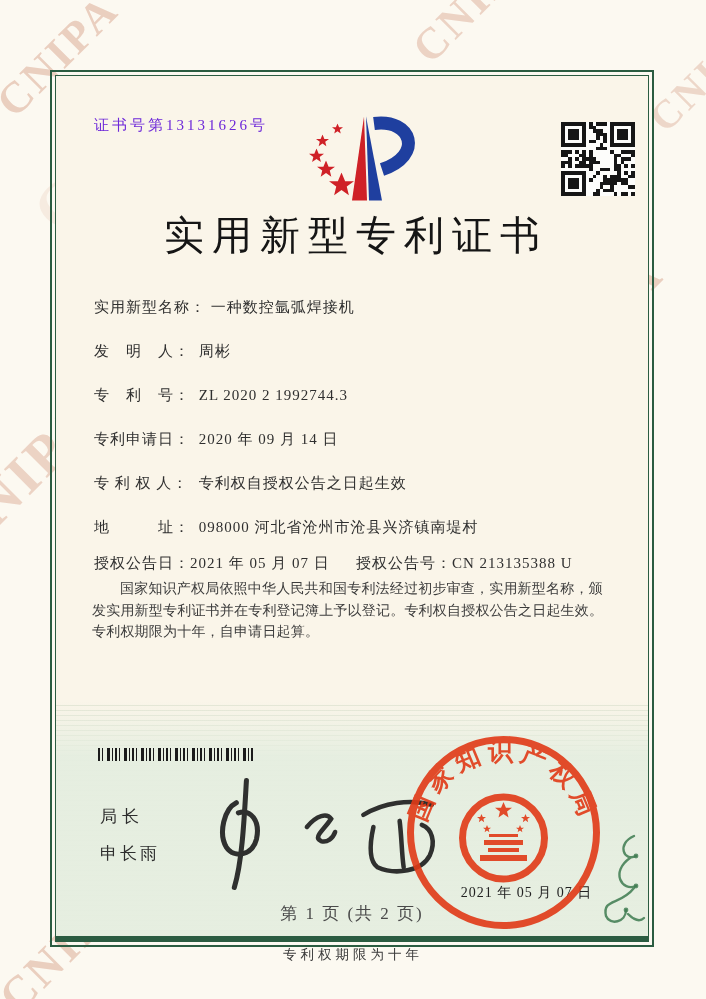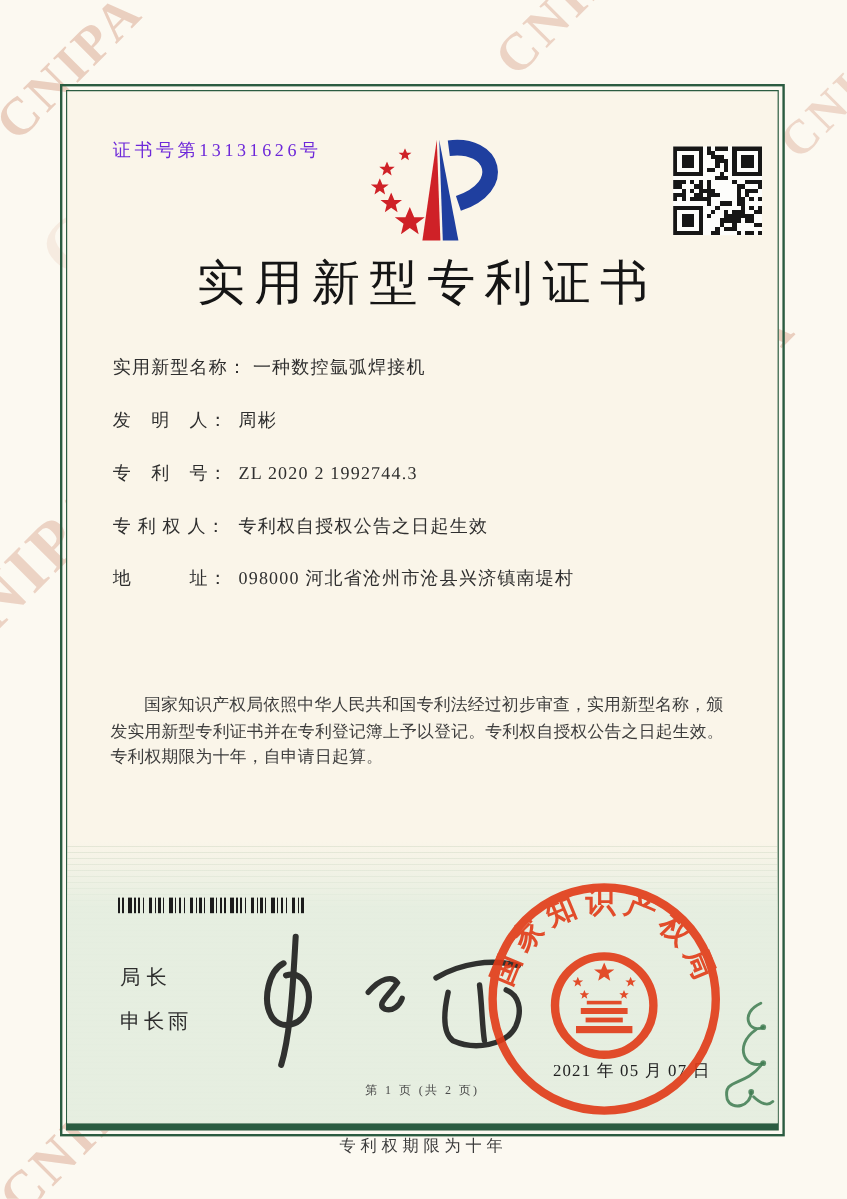--- a/index.html
+++ b/index.html
@@ -56,34 +56,34 @@
   .barcode{
     position:absolute;left:42px;top:672px;width:156px;height:13px;
     background:repeating-linear-gradient(90deg,
       #1b1b1b 0 2px,transparent 2px 4px,
       #1b1b1b 4px 5px,transparent 5px 9px,
       #1b1b1b 9px 12px,transparent 12px 14px,
       #1b1b1b 14px 15px,transparent 15px 17px);
   }
   .director{
     position:absolute;left:44px;top:722px;
-    font-family:Liberation Mono, monospace;
+    font-family:Liberation Sans, sans-serif;
     font-size:17px;color:#2e2e2e;line-height:37px;
   }
   .director .d-title{letter-spacing:5px;}
   .director .d-name{letter-spacing:3px;}
   .signature{position:absolute;left:138px;top:698px;width:252px;height:122px;}
   .seal-date{
     position:absolute;left:368px;top:808px;width:205px;text-align:center;
     font-size:14px;color:#222;letter-spacing:1px;z-index:1;
   }
   .seal{position:absolute;left:345px;top:654px;width:205px;height:205px;z-index:2;}
   .page-footer{
     position:absolute;left:0;top:826px;width:100%;text-align:center;
-    font-size:10px;color:#4a4a4a;letter-spacing:2px;
+    font-size:17px;color:#4a4a4a;letter-spacing:2px;
   }
   .ornament{position:absolute;right:2px;bottom:10px;width:62px;height:96px;z-index:3;}
   .continuation{
     position:absolute;left:0;top:946px;width:100%;text-align:center;
     font-size:13.5px;color:#3b3b3b;letter-spacing:4px;
   }
 </style>
 </head>
 <body>
 
@@ -260,29 +260,39 @@
     </div>
     <div class="field-row">
       <span class="f-label">发　明　人：</span>
       <span class="f-value">周彬</span>
     </div>
     <div class="field-row">
       <span class="f-label">专　利　号：</span>
       <span class="f-value">ZL 2020 2 1992744.3</span>
     </div>
     <div class="field-row">
+      <span class="f-label">专利申请日：</span>
+      <span class="f-value">2020 年 09 月 14 日</span>
+    </div>
+    <div class="field-row">
       <span class="f-label">专 利 权 人：</span>
       <span class="f-value">专利权自授权公告之日起生效</span>
     </div>
     <div class="field-row">
       <span class="f-label">地　　　址：</span>
       <span class="f-value">098000 河北省沧州市沧县兴济镇南堤村</span>
     </div>
   </div>
 
+  <div class="grant-row">
+    <span>授权公告日：</span><span>2021 年 05 月 07 日</span>
+    <span class="grant-no">
+      <span>授权公告号：</span><span>CN 213135388 U</span>
+    </span>
+  </div>
 
   <div class="body-text">
     <p>国家知识产权局依照中华人民共和国专利法经过初步审查，实用新型名称，颁发实用新型专利证书并在专利登记簿上予以登记。专利权自授权公告之日起生效。专利权期限为十年，自申请日起算。</p>
   </div>
 
   <div class="barcode"></div>
 
   <div class="director">
     <div class="d-title">局长</div>
     <div class="d-name">申长雨</div>

